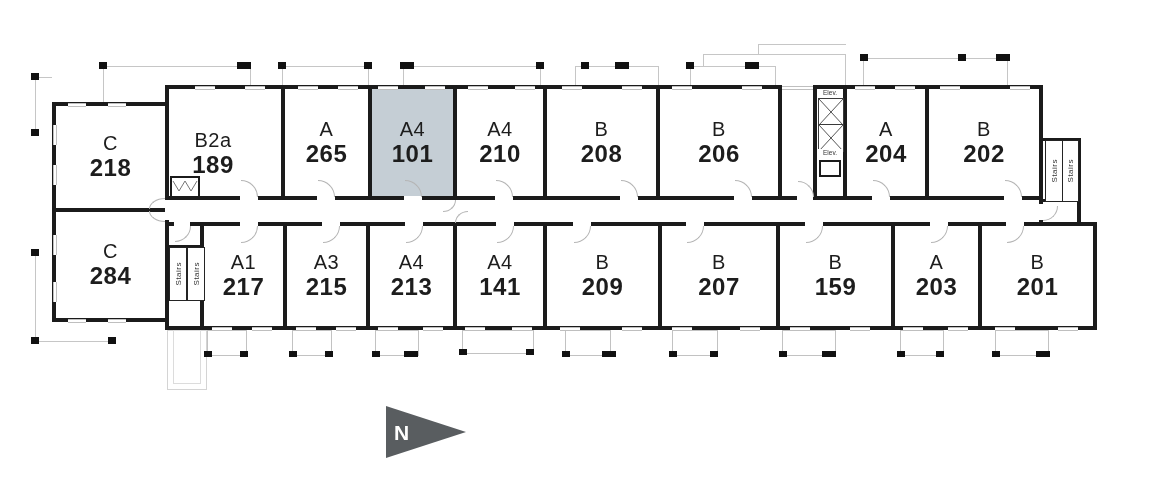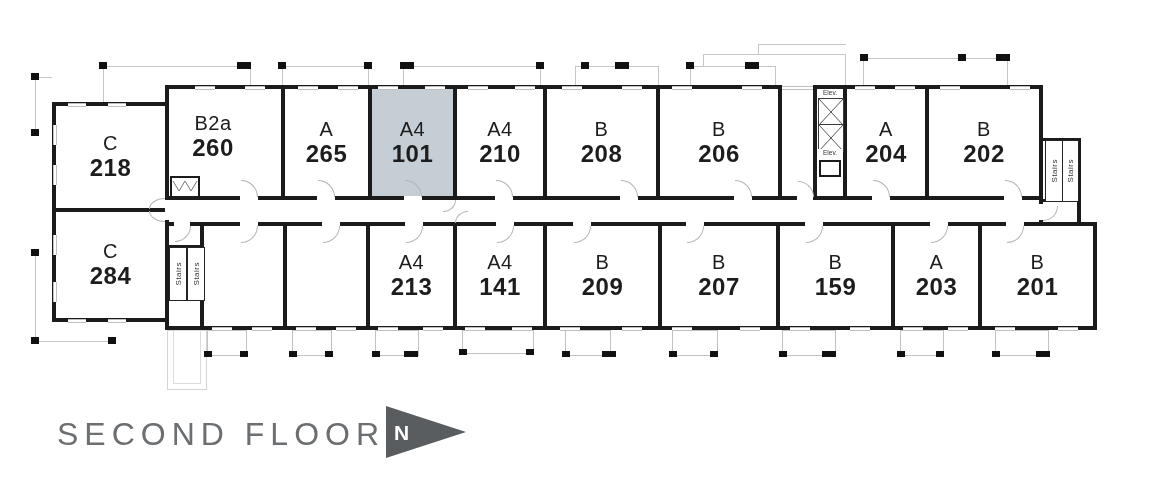--- a/index.html
+++ b/index.html
@@ -155,23 +155,23 @@
   <div class="w" style="left:658px;top:222px;width:4px;height:108px"></div>
   <div class="w" style="left:776px;top:222px;width:4px;height:108px"></div>
   <div class="w" style="left:891px;top:222px;width:4px;height:108px"></div>
   <div class="w" style="left:978px;top:222px;width:4px;height:108px"></div>
   <div class="w" style="left:186px;top:248px;width:3px;height:50px"></div>
 
   <div class="unit" style="left:56px;top:106px;width:109px;height:102px">
     <span class="t">C</span>
     <span class="n">218</span>
   </div>
-  <div class="unit" style="left:169px;top:83px;width:88px;height:107px">
+  <div class="unit" style="left:169px;top:100px;width:88px;height:107px">
     <span class="t">B2a</span>
-    <span class="n">260</span>
+    <span class="n">189</span>
   </div>
   <div class="unit" style="left:285px;top:89px;width:83px;height:107px">
     <span class="t">A</span>
     <span class="n">265</span>
   </div>
   <div class="unit hl" style="left:368px;top:85px;width:89px;height:115px">
     <span class="t">A4</span>
     <span class="n">101</span>
   </div>
   <div class="unit" style="left:457px;top:89px;width:86px;height:107px">
@@ -190,20 +190,28 @@
     <span class="t">A</span>
     <span class="n">204</span>
   </div>
   <div class="unit" style="left:929px;top:89px;width:110px;height:107px">
     <span class="t">B</span>
     <span class="n">202</span>
   </div>
   <div class="unit" style="left:56px;top:212px;width:109px;height:106px">
     <span class="t">C</span>
     <span class="n">284</span>
+  </div>
+  <div class="unit" style="left:204px;top:226px;width:79px;height:100px">
+    <span class="t">A1</span>
+    <span class="n">217</span>
+  </div>
+  <div class="unit" style="left:287px;top:226px;width:79px;height:100px">
+    <span class="t">A3</span>
+    <span class="n">215</span>
   </div>
   <div class="unit" style="left:370px;top:226px;width:83px;height:100px">
     <span class="t">A4</span>
     <span class="n">213</span>
   </div>
   <div class="unit" style="left:457px;top:226px;width:86px;height:100px">
     <span class="t">A4</span>
     <span class="n">141</span>
   </div>
   <div class="unit" style="left:547px;top:226px;width:111px;height:100px">
@@ -344,18 +352,17 @@
   <div class="arc a-br" style="left:687px;top:226px;width:16px;height:16px"></div>
   <div class="arc a-br" style="left:806px;top:226px;width:16px;height:16px"></div>
   <div class="arc a-br" style="left:931px;top:226px;width:16px;height:16px"></div>
   <div class="arc a-br" style="left:1007px;top:226px;width:16px;height:16px"></div>
   <div class="arc a-br" style="left:1043px;top:206px;width:14px;height:14px"></div>
   <div class="arc a-tl" style="left:149px;top:198px;width:15px;height:10px"></div>
   <div class="arc a-bl" style="left:149px;top:211px;width:15px;height:10px"></div>
   <div class="arc a-br" style="left:443px;top:200px;width:12px;height:11px"></div>
   <div class="arc a-tl" style="left:455px;top:211px;width:12px;height:11px"></div>
 
-  <div id="title">SECOND FLOOR</div>
   <svg id="narrow" width="82" height="54" viewBox="0 0 82 54">
     <polygon points="0,0 80,26 0,52" fill="#595d60"></polygon>
     <text x="8" y="34" font-size="21" font-weight="bold" fill="#ffffff">N</text>
   </svg>
 </div>
 
 </body></html>

